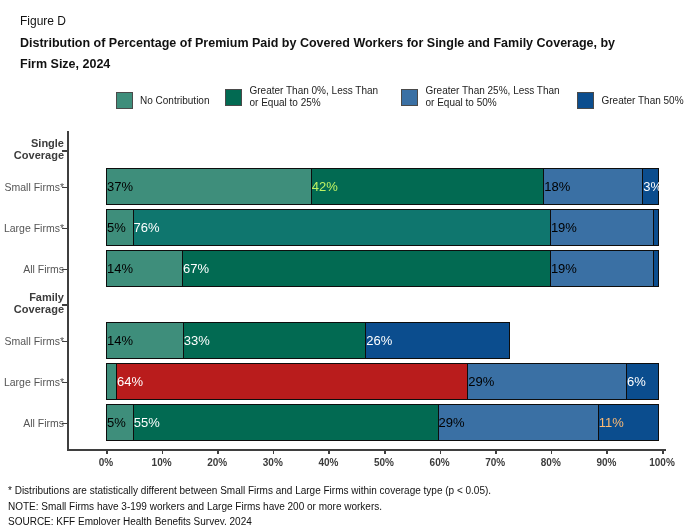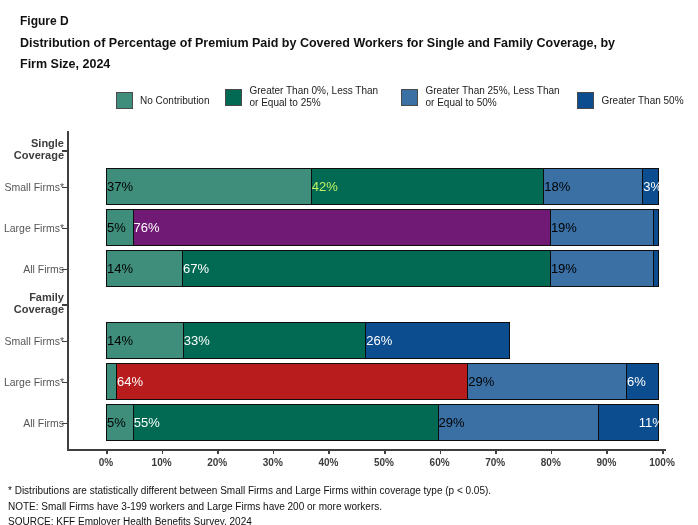--- a/index.html
+++ b/index.html
@@ -1,20 +1,20 @@
 <!DOCTYPE html>
 <html><head>
 <meta charset="utf-8">
 <style>
   html,body{margin:0;padding:0;background:#fff;}
   .page{
     position:relative;width:698px;height:525px;background:#ffffff;
     font-family:"Liberation Sans", sans-serif;color:#000;overflow:hidden;
   }
-  .figure-label{position:absolute;left:20px;top:14px;font-size:12px;font-weight:bold;color:#111;}
+  .figure-label{position:absolute;left:20px;top:14px;font-size:12px;font-weight:normal;color:#111;}
   .chart-title{position:absolute;left:20px;top:33px;width:600px;font-size:12.5px;font-weight:bold;line-height:21px;color:#111;}
   .legend{position:absolute;left:116px;top:85px;display:flex;align-items:flex-end;gap:16px;}
   .leg-item{display:flex;align-items:center;gap:7px;}
   .swatch{width:15px;height:15px;border:1.5px solid #4a4a4a;flex:0 0 auto;}
   .leg-label{font-size:10px;line-height:12px;color:#222;max-width:136px;}
   .axis-line{position:absolute;background:#3f3f3f;}
   .group-label{position:absolute;right:634px;width:62px;text-align:right;font-size:11px;font-weight:bold;line-height:12px;color:#3c3c3c;}
   .row-label{position:absolute;right:634px;white-space:nowrap;font-size:10.5px;color:#555;}
   .ytick{position:absolute;width:5px;height:1.5px;background:#3f3f3f;}
   .bar{position:absolute;display:flex;height:37px;}
@@ -70,21 +70,21 @@
           <div class="seg" style="width: 3%; background: rgb(11, 77, 142);">
             <div class="seg-label" style="color: rgb(255, 255, 255);">3%</div>
           </div>
         </div>
         <div class="row-label" style="top: 221.5px;">Large Firms*</div>
         <div class="ytick" style="left: 62px; top: 227.5px;"></div>
         <div class="bar" style="left: 106px; top: 209px; width: 556px;">
           <div class="seg" style="width: 4.9505%; background: rgb(62, 142, 123);">
             <div class="seg-label" style="color: rgb(0, 0, 0);">5%</div>
           </div>
-          <div class="seg" style="width: 75.2475%; background: #701a75;">
+          <div class="seg" style="width: 75.2475%; background: #0f766e;">
             <div class="seg-label" style="color: rgb(255, 255, 255);">76%</div>
           </div>
           <div class="seg" style="width: 18.8119%; background: rgb(58, 112, 164);">
             <div class="seg-label" style="color: rgb(0, 0, 0);">19%</div>
           </div>
           <div class="seg" style="width: 0.990099%; background: rgb(11, 77, 142);"></div>
         </div>
         <div class="row-label" style="top: 262.5px;">All Firms</div>
         <div class="ytick" style="left: 62px; top: 268.5px;"></div>
         <div class="bar" style="left: 106px; top: 250px; width: 556px;">
@@ -134,21 +134,21 @@
           <div class="seg" style="width: 5%; background: rgb(62, 142, 123);">
             <div class="seg-label" style="color: rgb(0, 0, 0);">5%</div>
           </div>
           <div class="seg" style="width: 55%; background: rgb(2, 106, 82);">
             <div class="seg-label" style="color: rgb(255, 255, 255);">55%</div>
           </div>
           <div class="seg" style="width: 29%; background: rgb(58, 112, 164);">
             <div class="seg-label" style="color: rgb(0, 0, 0);">29%</div>
           </div>
           <div class="seg" style="width: 11%; background: rgb(11, 77, 142);">
-            <div class="seg-label" style="color: #ffffff; margin-left: 40px;">11%</div>
+            <div class="seg-label" style="color: #fdba74;">11%</div>
           </div>
         </div>
       </div>
     <div id="xticks">
         <div class="xtick" style="left: 106px; top: 450px;"></div>
         <div class="xtick-label" style="left: 106px; top: 457px;">0%</div>
         <div class="xtick" style="left: 161.6px; top: 450px;"></div>
         <div class="xtick-label" style="left: 161.6px; top: 457px;">10%</div>
         <div class="xtick" style="left: 217.2px; top: 450px;"></div>
         <div class="xtick-label" style="left: 217.2px; top: 457px;">20%</div>

